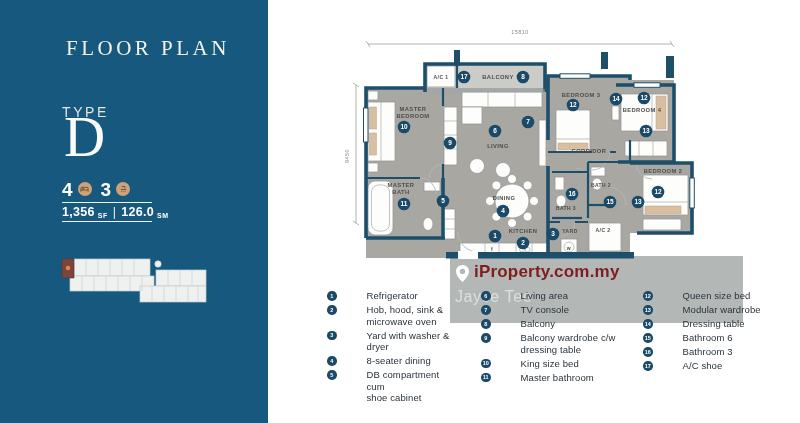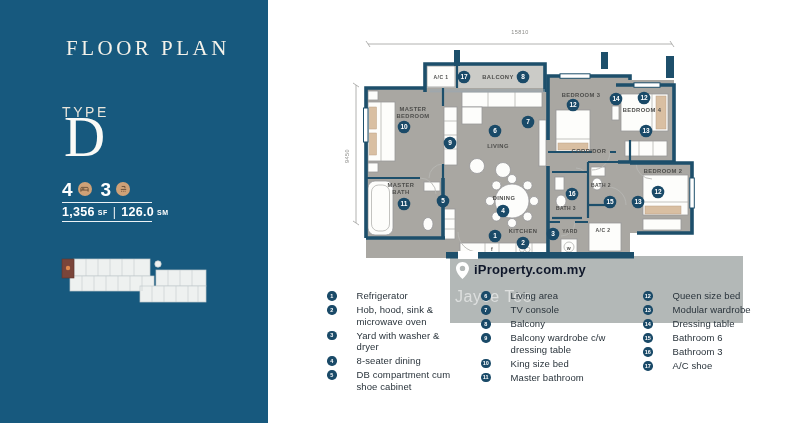--- a/index.html
+++ b/index.html
@@ -14,21 +14,21 @@
   
   .sidebar{position:absolute;left:0;top:0;width:268px;height:423px;background:var(--sidebar);color:#fff}
   .fp-title{position:absolute;left:66px;top:36px;font-family:"Liberation Serif",serif;font-size:21px;letter-spacing:3.5px;color:#f5f2ea;font-weight:500}
   .type-label{position:absolute;left:62px;top:104px;font-size:14px;font-weight:normal;letter-spacing:2.6px;color:#e9e5db}
   .type-value{position:absolute;left:64px;top:108px;font-family:"Liberation Serif",serif;font-size:57px;line-height:1;color:#fbfaf6}
   .bb-row{position:absolute;left:62px;top:180px;display:flex;align-items:center;gap:5px;height:18px}
   .bb-num{font-size:19px;font-weight:bold;color:#fff;line-height:1}
   .bb-icon{width:14px;height:14px;border-radius:50%;background:var(--beige);display:flex;align-items:center;justify-content:center;margin-right:4px}
   .rule{position:absolute;left:62px;width:90px;border-top:1.4px solid rgba(255,255,255,.92)}
   .r1{top:202px}.r2{top:221px}
-  .area-row{position:absolute;left:62px;top:205px;font-size:12.5px;font-weight:bold;color:#fff;letter-spacing:.3px;display:flex;align-items:center;gap:3px}
+  .area-row{position:absolute;left:62px;top:205px;font-size:12.5px;font-weight:bold;color:#fff;letter-spacing:.3px;display:flex;align-items:flex-end;gap:3px}
   .unit{font-size:7px;font-weight:bold;letter-spacing:.5px}
   .sep{font-weight:normal;margin:0 2px;opacity:.9}
   .keyplan{position:absolute;left:60px;top:256px}
 
   
   .content{position:absolute;left:268px;top:0;width:532px;height:423px;background:#fff}
   .plan-svg{position:absolute;left:0;top:0;z-index:2}
 
   
   .floor{fill:var(--floor)} .floor-lt{fill:var(--floor_light)}
@@ -43,25 +43,25 @@
   .thin{stroke:#9aa9b2;stroke-width:.9;fill:none}
   .room-label{font-family:"Liberation Sans",sans-serif;font-size:5.8px;font-weight:bold;fill:#4d4d4b;letter-spacing:.4px;text-anchor:middle}
   .room-label.small{font-size:5px}
   .marker circle{fill:var(--marker)}
   .marker text{font-family:"Liberation Sans",sans-serif;font-size:6.5px;font-weight:bold;fill:#fff;text-anchor:middle}
   .dim-line{stroke:#a0a09d;stroke-width:.8}
   .dim-text{font-family:"Liberation Sans",sans-serif;font-size:5.5px;fill:#8b8b88;text-anchor:middle;letter-spacing:.4px}
 
   
   .graybox{position:absolute;left:182px;top:256px;width:293px;height:67px;background:var(--graybox);z-index:1}
-  .brand{position:absolute;left:6px;top:6px;display:flex;align-items:flex-start;gap:5px;color:#0f172a;font-weight:bold;font-size:13px;letter-spacing:.2px}
+  .brand{position:absolute;left:6px;top:6px;display:flex;align-items:flex-end;gap:5px;color:#7f1d1d;font-weight:bold;font-size:17px;letter-spacing:.2px}
   .jayce{position:absolute;left:5px;top:32px;font-size:16px;color:rgba(255,255,255,.55);letter-spacing:.6px}
   .legend-col{position:absolute;top:290px;z-index:3;list-style:none}
   .lc1{left:59px;width:132px}.lc2{left:213px;width:152px}.lc3{left:375px;width:140px}
-  .legend-item{display:flex;align-items:flex-start;gap:20px;margin-bottom:2.5px}
+  .legend-item{display:flex;align-items:flex-start;gap:30px;margin-bottom:2.5px}
   .lnum{flex:0 0 9.5px;width:9.5px;height:9.5px;border-radius:50%;background:var(--marker);color:#fff;
         font-size:5.5px;font-weight:bold;display:flex;align-items:center;justify-content:center;margin-top:1px}
   .ltext{font-size:9.5px;line-height:11.5px;color:#29333b;white-space:pre-line;letter-spacing:.1px}
 </style>
 </head>
 <body>
 
 <div class="stage">
 
   <aside class="sidebar">

